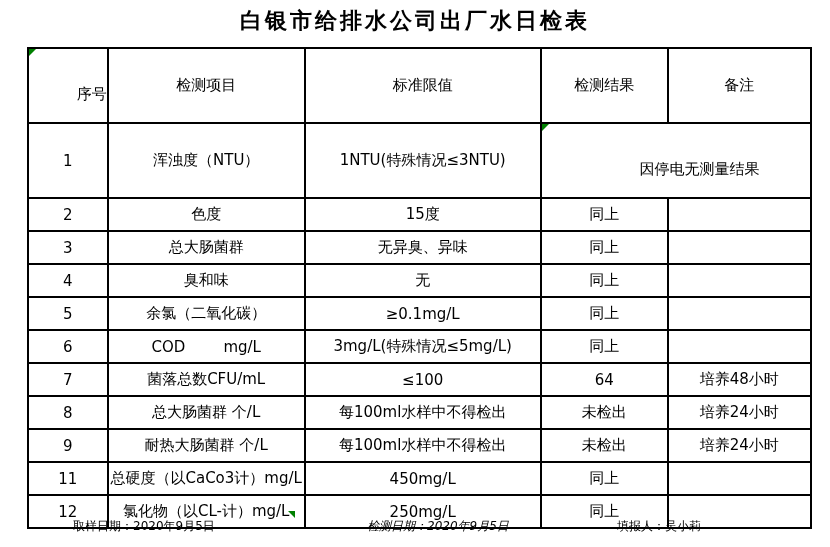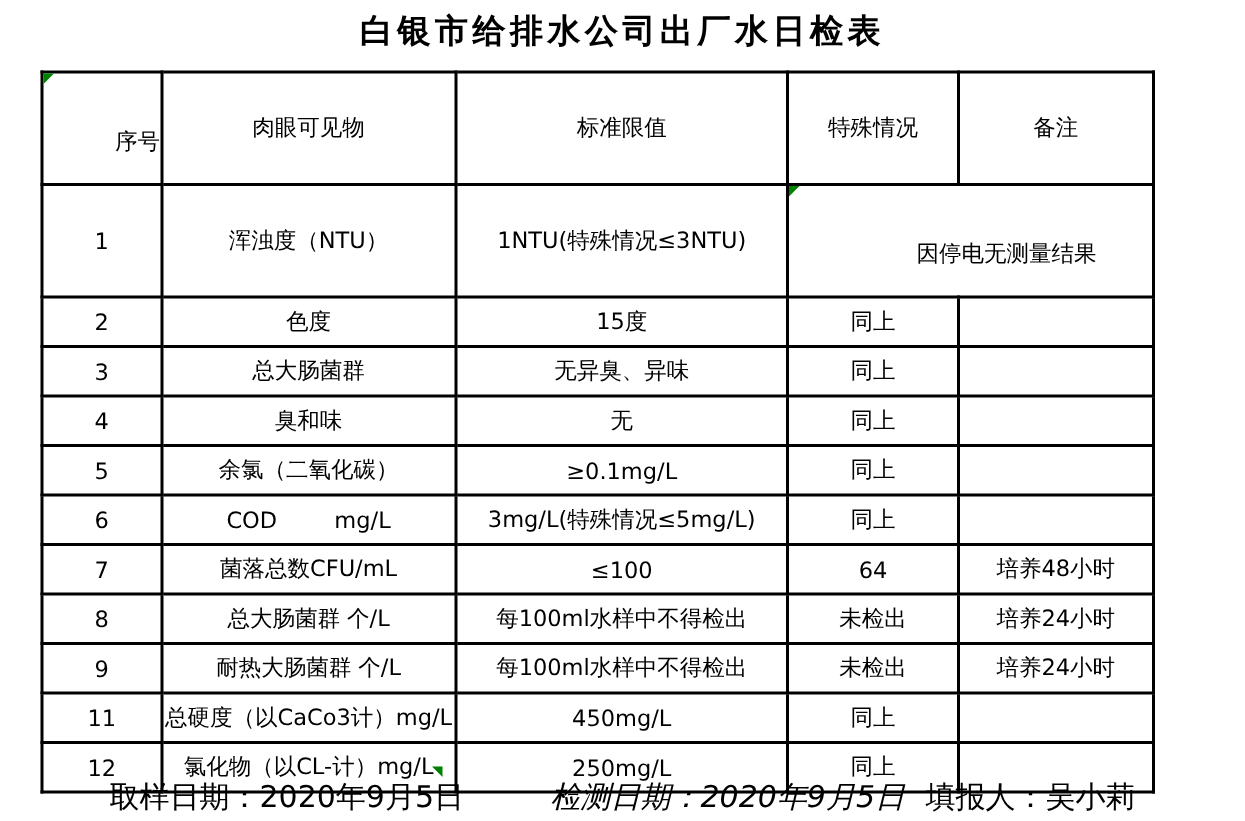--- a/index.html
+++ b/index.html
@@ -4,21 +4,21 @@
 <style>
   html, body {
     margin: 0;
     padding: 0;
     background: #ffffff;
     font-family: "DejaVu Sans", sans-serif;
     color: #000000;
   }
   .page {
     position: relative;
-    width: 770px;
+    width: 830px;
     height: 547px;
     background: #ffffff;
     overflow: hidden;
   }
   .title {
     position: absolute;
     top: 6px;
     left: 0;
     width: 830px;
     text-align: center;
@@ -67,21 +67,21 @@
     left: 288px;
     top: 511px;
     width: 0;
     height: 0;
     border-top: 7px solid #008000;
     border-left: 7px solid transparent;
   }
   .footer-text {
     position: absolute;
     top: 518px;
-    font-size: 20px;
+    font-size: 12px;
     white-space: pre;
   }
   .footer-sampling { left: 73px; }
   .footer-testing  { left: 367px; font-style: italic; }
   .footer-reporter { left: 617px; }
 </style>
 </head>
 <body>
 
 <div class="page">
@@ -95,23 +95,23 @@
       <col style="width:236px">
       <col style="width:127px">
       <col style="width:143px">
     </colgroup>
     <thead>
       <tr>
         <th>
           <span class="corner-tl"></span>
           <span>序号</span>
         </th>
-        <th>肉眼可见物</th>
+        <th>检测项目</th>
         <th>标准限值</th>
-        <th>特殊情况</th>
+        <th>检测结果</th>
         <th>备注</th>
       </tr>
     </thead>
     <tbody>
       <tr>
         <td>1</td>
         <td>浑浊度（NTU）</td>
         <td>1NTU(特殊情况≤3NTU)</td>
         <td class="left-cell" colspan="2">
           <span class="corner-tl"></span>

